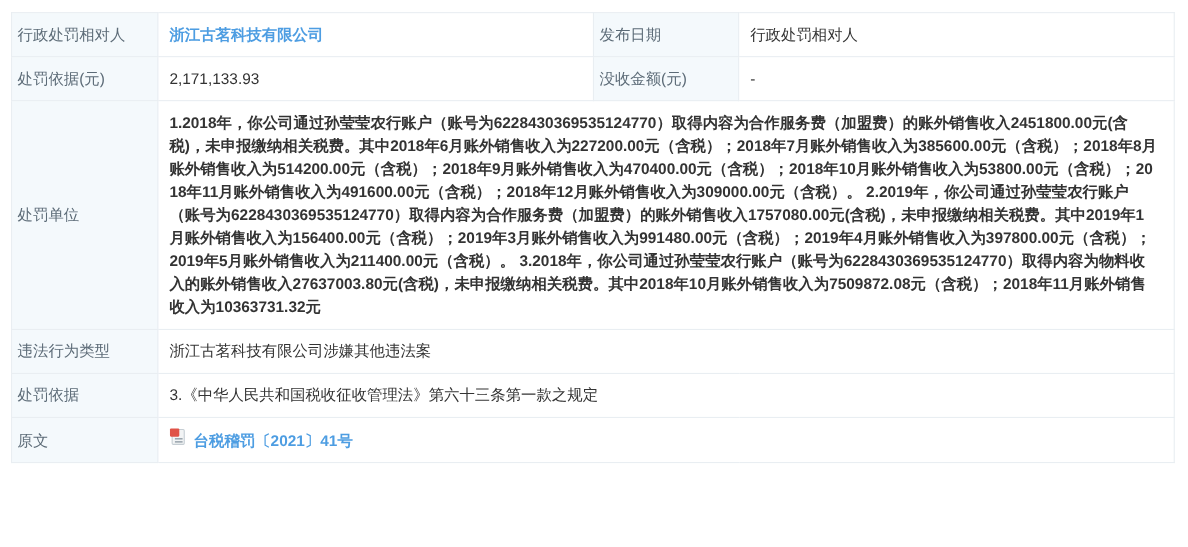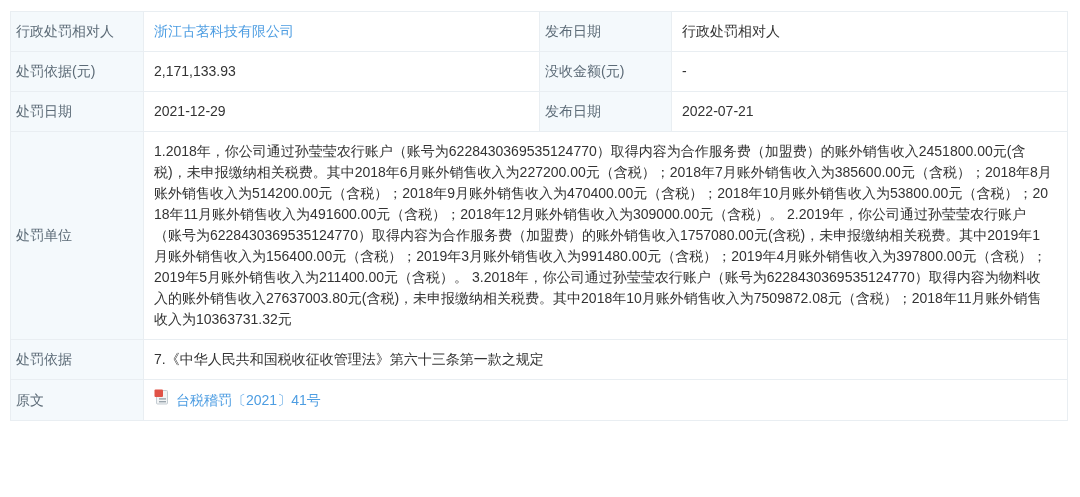--- a/index.html
+++ b/index.html
@@ -27,25 +27,26 @@
     vertical-align: middle;
     background: #ffffff;
   }
   table.penalty td.lbl {
     background: #f4f9fc;
     color: #5c6b77;
     padding-left: 5px;
     padding-right: 6px;
   }
   td.single { height: 19px; }
-  td.longtext { line-height: 22px; padding-top: 11px; padding-bottom: 11px; }
+  td.longtext { line-height: 22px; padding-top: 11px; padding-bottom: 11px; font-weight: bold; }
   a.blue-link {
     color: #4d9de2;
     text-decoration: none;
     cursor: pointer;
+    font-weight: bold;
   }
   .doc-link-cell { display: flex; align-items: center; gap: 7px; }
   .doc-icon { flex: 0 0 auto; display: inline-block; }
 </style>
 </head>
 <body>
 
 <div class="wrap">
   <table class="penalty">
     <colgroup>
@@ -65,37 +66,35 @@
       <td class="single">行政处罚相对人</td>
     </tr>
 
     <tr>
       <td class="lbl single">处罚依据(元)</td>
       <td class="single">2,171,133.93</td>
       <td class="lbl single">没收金额(元)</td>
       <td class="single">-</td>
     </tr>
 
-    <tr>
-      <td class="lbl single">处罚日期</td>
-      <td class="single">2021-12-29</td>
-      <td class="lbl single">发布日期</td>
-      <td class="single">2022-07-21</td>
-    </tr>
 
     <tr>
       <td class="lbl">处罚单位</td>
       <td class="longtext" colspan="3">1.2018年，你公司通过孙莹莹农行账户（账号为6228430369535124770）取得内容为合作服务费（加盟费）的账外销售收入2451800.00元(含税)，未申报缴纳相关税费。其中2018年6月账外销售收入为227200.00元（含税）；2018年7月账外销售收入为385600.00元（含税）；2018年8月账外销售收入为514200.00元（含税）；2018年9月账外销售收入为470400.00元（含税）；2018年10月账外销售收入为53800.00元（含税）；2018年11月账外销售收入为491600.00元（含税）；2018年12月账外销售收入为309000.00元（含税）。 2.2019年，你公司通过孙莹莹农行账户（账号为6228430369535124770）取得内容为合作服务费（加盟费）的账外销售收入1757080.00元(含税)，未申报缴纳相关税费。其中2019年1月账外销售收入为156400.00元（含税）；2019年3月账外销售收入为991480.00元（含税）；2019年4月账外销售收入为397800.00元（含税）；2019年5月账外销售收入为211400.00元（含税）。 3.2018年，你公司通过孙莹莹农行账户（账号为6228430369535124770）取得内容为物料收入的账外销售收入27637003.80元(含税)，未申报缴纳相关税费。其中2018年10月账外销售收入为7509872.08元（含税）；2018年11月账外销售收入为10363731.32元</td>
     </tr>
 
+    <tr>
+      <td class="lbl single">违法行为类型</td>
+      <td class="single" colspan="3">浙江古茗科技有限公司涉嫌其他违法案</td>
+    </tr>
 
 
     <tr>
       <td class="lbl single">处罚依据</td>
-      <td class="single" colspan="3">7.《中华人民共和国税收征收管理法》第六十三条第一款之规定</td>
+      <td class="single" colspan="3">3.《中华人民共和国税收征收管理法》第六十三条第一款之规定</td>
     </tr>
 
     <tr>
       <td class="lbl single">原文</td>
       <td class="single" colspan="3">
         <span class="doc-link-cell">
           <span class="doc-icon">
             <svg width="15" height="16" viewBox="0 0 15 16" aria-hidden="true">
               <rect x="2.5" y="1.5" width="11" height="13.5" rx="1" fill="#f2f4f5" stroke="#c5cdd3"></rect>
               <rect x="5" y="9.2" width="7" height="1.4" fill="#9aa5ad"></rect>

